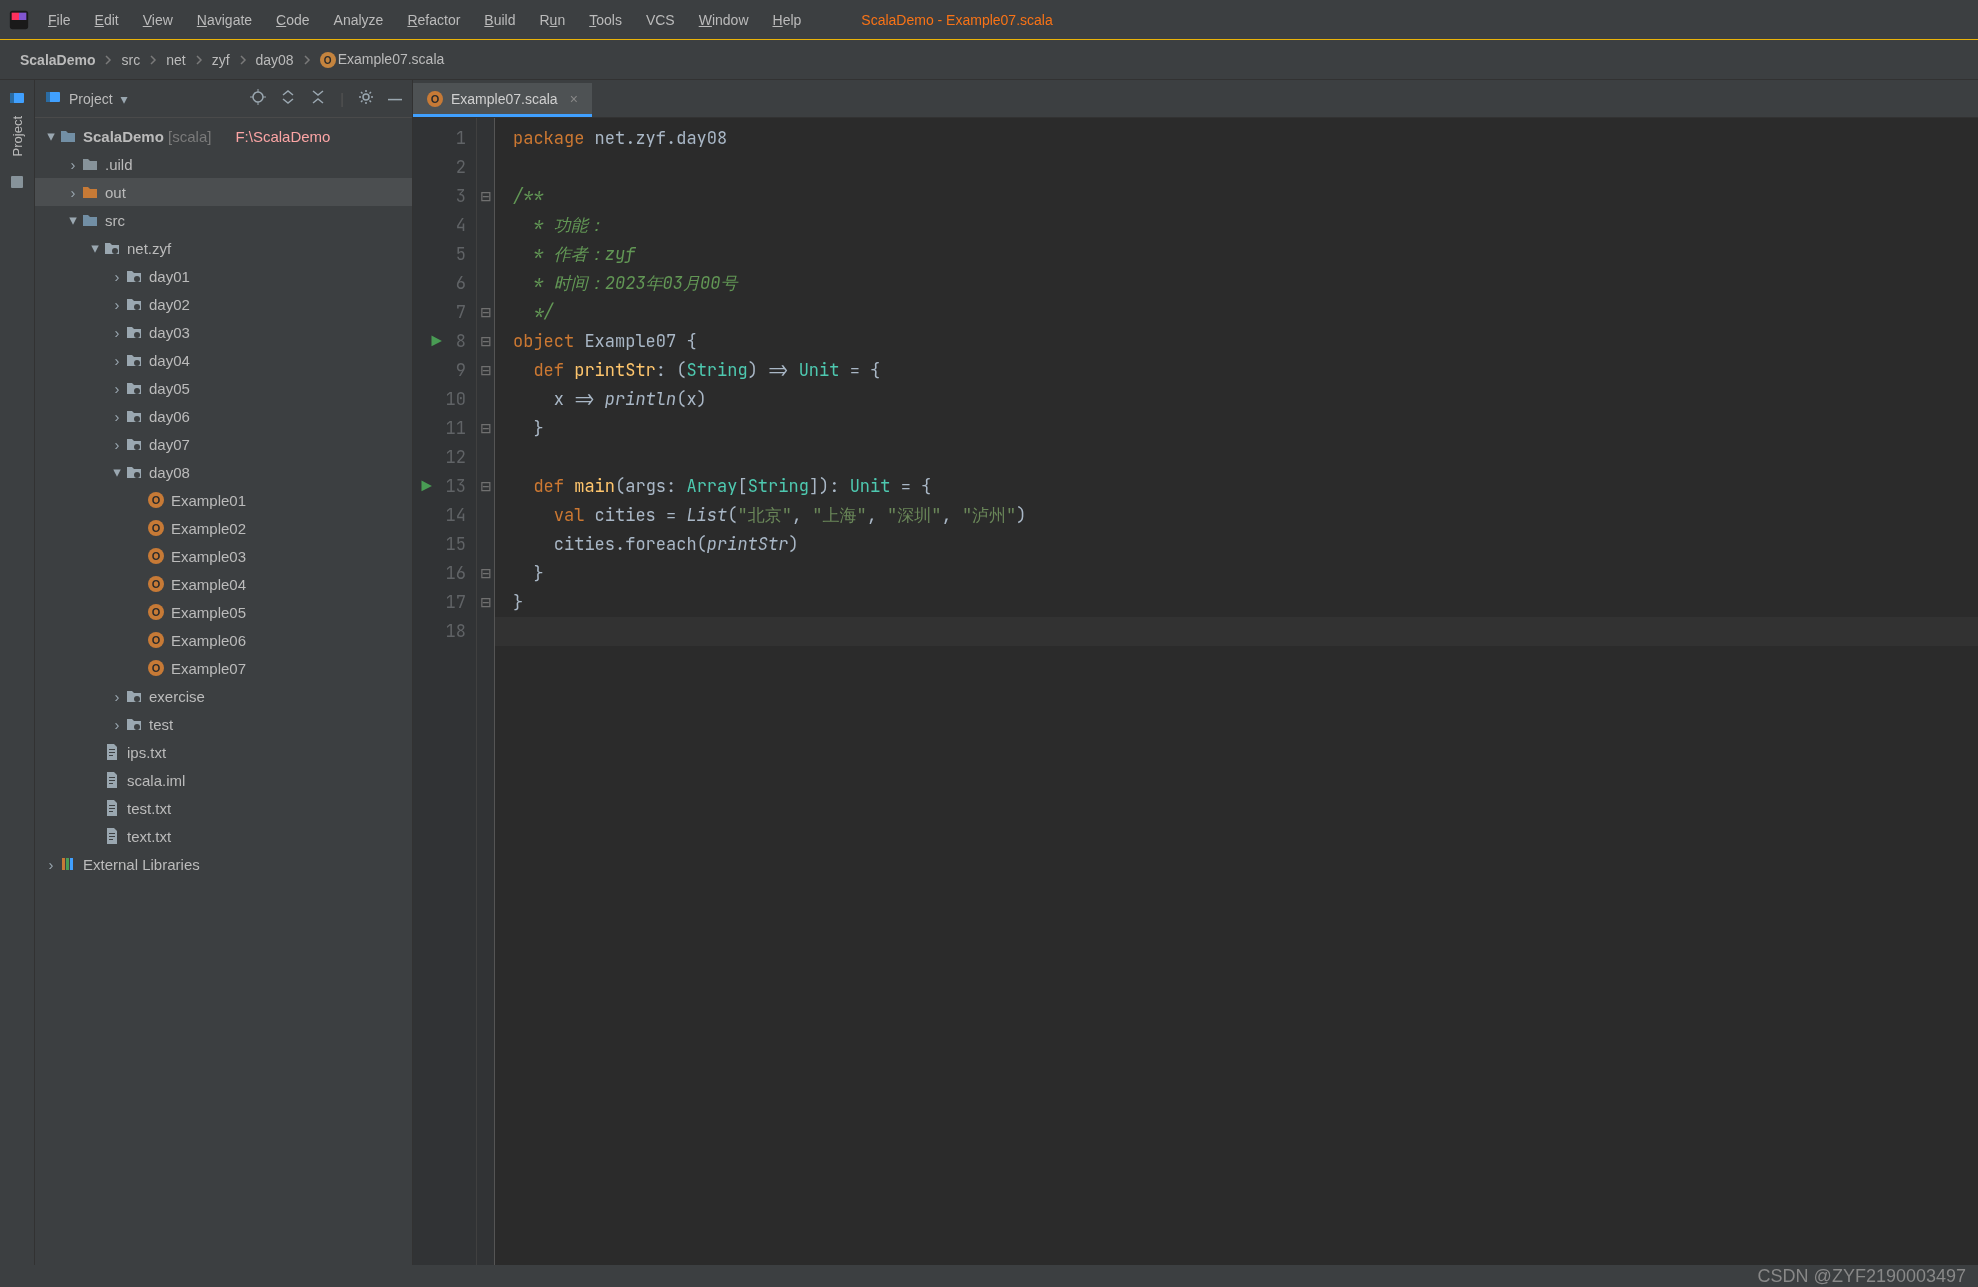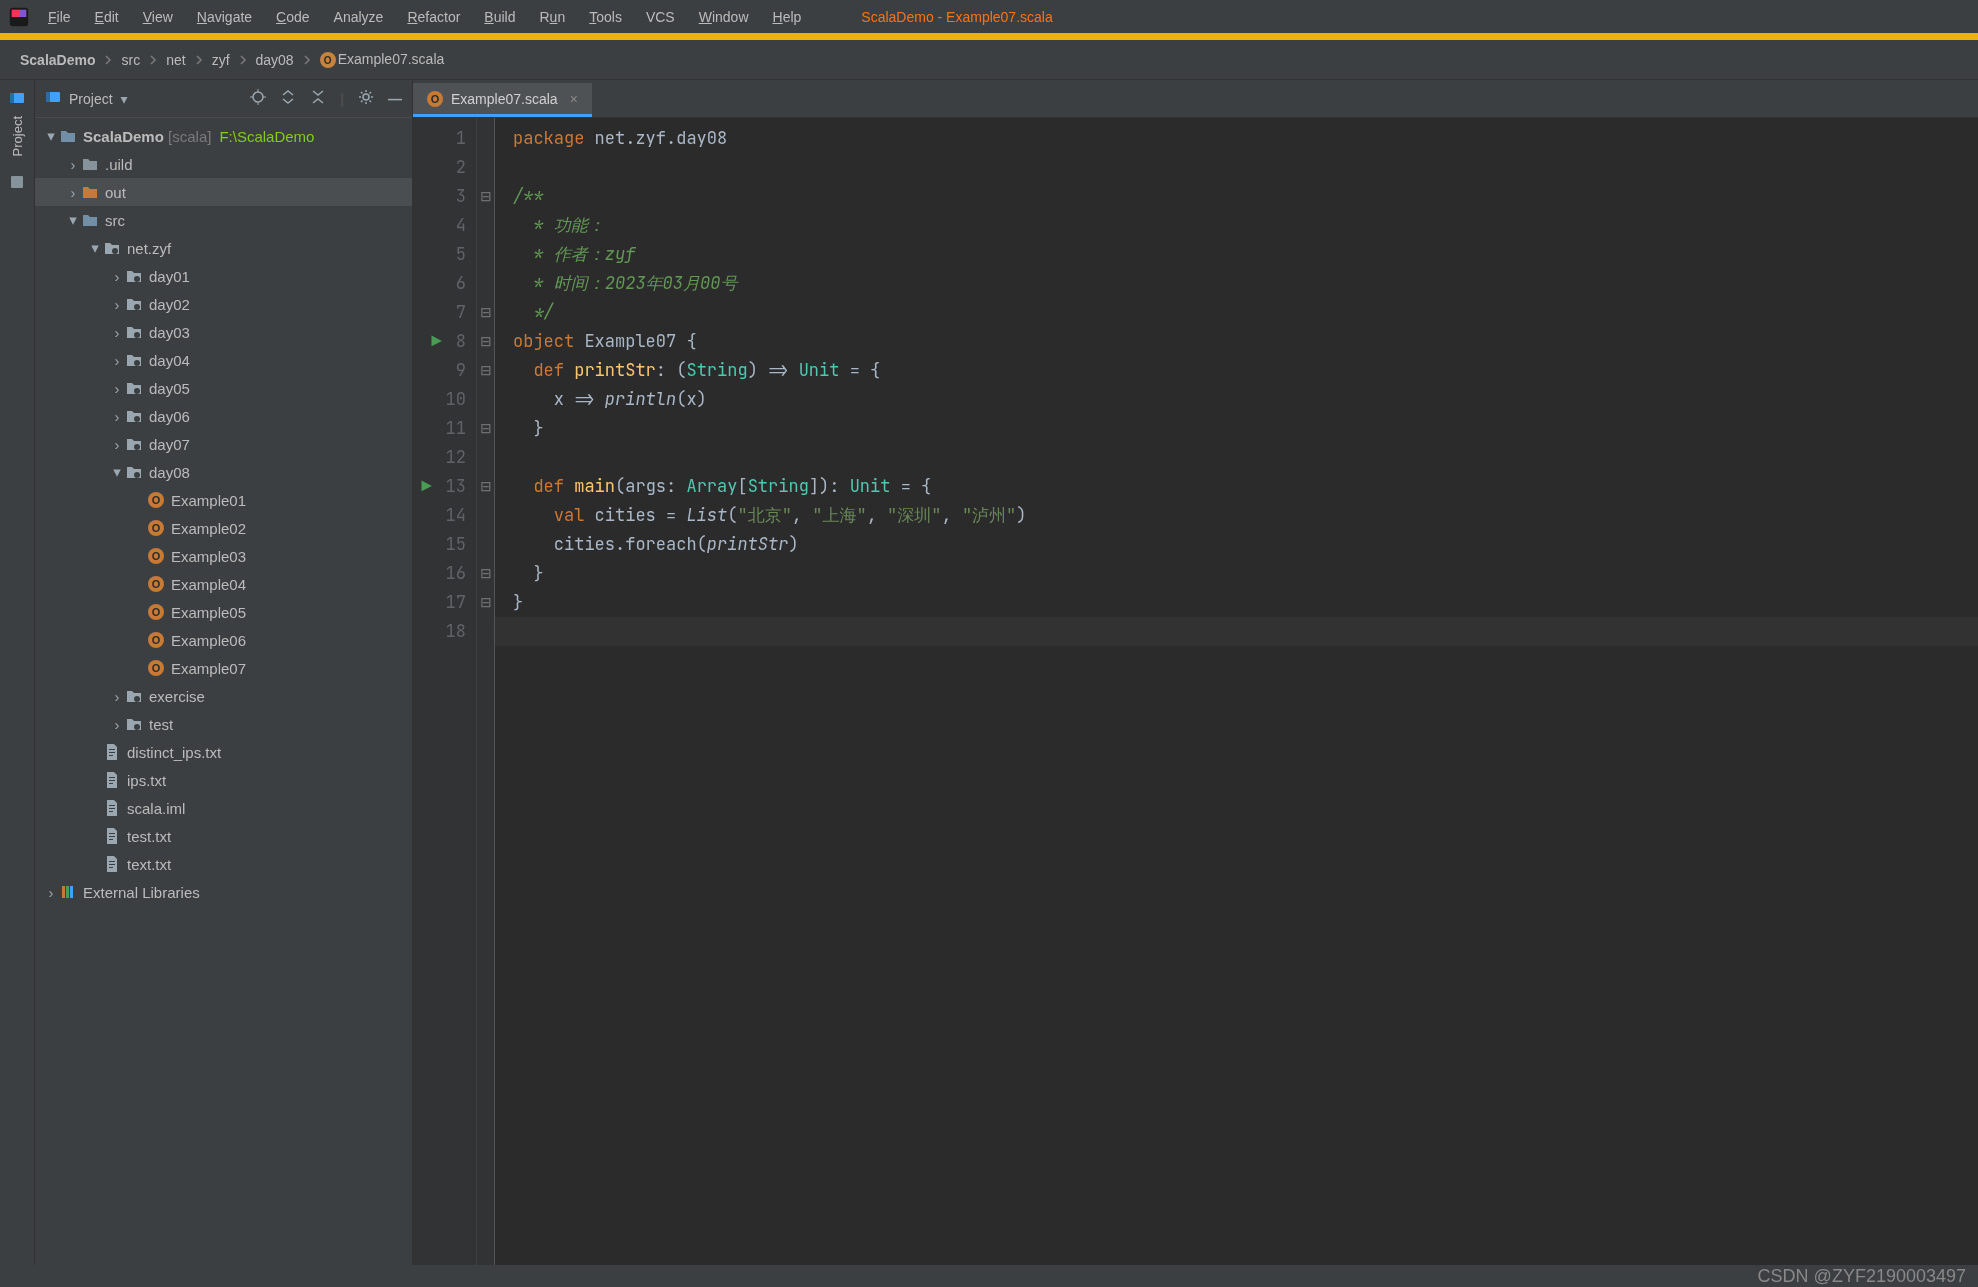--- a/index.html
+++ b/index.html
@@ -12,21 +12,21 @@
   width: 1978px;
   height: 1287px;
   position: relative;
 }
 .menubar {
   height: 40px;
   background: #3c3f41;
   display: flex;
   align-items: center;
   padding: 0 8px;
-  border-bottom: 7px solid #eab308;
+  border-bottom: 1px solid #eab308;
   text-align: right;
 }
 .logo-icon { width: 22px; height: 22px; margin-right: 18px; display:flex; align-items:center; }
 .menu-items { display: flex; gap: 24px; }
 .menu-item { color: #bbbbbb; cursor: default; }
 .menu-item .ul { text-decoration: underline; }
 .title-text { margin-left: 60px; color: #f97316; }
 .breadcrumb {
   height: 40px;
   background: #3c3f41;
@@ -57,21 +57,21 @@
 }
 .panel-header .ph-left { display:flex; align-items:center; gap:8px; }
 .panel-header .ph-right { margin-left:auto; display:flex; align-items:center; gap:14px; }
 .panel-header svg { width:16px; height:16px; }
 .tree { padding: 4px 0; overflow-y:auto; flex:1; font-size:15px; }
 .tree-row { height: 28px; display: flex; align-items: center; padding-left:8px; cursor:default; }
 .tree-row.selected { background: #4b4e50; }
 .tree-row .arrow { width:16px; display:flex; justify-content:center; color:#9aa7b0; }
 .tree-row .ticon { width:18px; display:flex; justify-content:center; margin-right:6px; }
 .tree-row .label { color:#bbbbbb; }
-.tree-row .extra { color:#84cc16; margin-left:8px; }
+.tree-row .extra { color:#fca5a5; margin-left:24px; }
 .editor-area { flex:1; background:#2b2b2b; display:flex; flex-direction:column; }
 .tabbar { height:38px; background:#3c3f41; border-bottom:1px solid #323232; display:flex; align-items:flex-end; }
 .tab {
   height:34px; background:#4e5254; display:flex; align-items:center; padding:0 14px;
   border-bottom:3px solid #40a0ff; gap:8px; color:#d0d0d0;
 }
 .tab .close { color:#888; margin-left:4px; }
 .editor { flex:1; display:flex; font-family: "JetBrains Mono","Consolas",monospace; font-size:17px; position:relative; }
 .gutter { width:64px; background:#313335; text-align:right; padding:6px 10px 0 0; color:#606366; line-height:29px; border-right:1px solid #404040;}
 .fold-gutter { width:18px; background:#313335; padding-top:6px; line-height:29px; color:#707070; text-align:center; border-right:1px solid #555;}
@@ -394,30 +394,20 @@
           <span class="label">test</span>
         </div>
         <div class="tree-row" style="padding-left: 52px;">
           <span class="arrow"></span>
           <span class="ticon">
             <svg width="14" height="16" viewBox="0 0 14 16">
               <path fill="#9aa7b0" d="M2 0h7l3 3v13H2z"></path>
               <path fill="#3c3f41" d="M4 5h6v1H4zM4 8h6v1H4zM4 11h4v1H4z"></path>
             </svg>
           </span>
-          <span class="label">distinct_ips.txt</span>
-        </div>
-        <div class="tree-row" style="padding-left: 52px;">
-          <span class="arrow"></span>
-          <span class="ticon">
-            <svg width="14" height="16" viewBox="0 0 14 16">
-              <path fill="#9aa7b0" d="M2 0h7l3 3v13H2z"></path>
-              <path fill="#3c3f41" d="M4 5h6v1H4zM4 8h6v1H4zM4 11h4v1H4z"></path>
-            </svg>
-          </span>
           <span class="label">ips.txt</span>
         </div>
         <div class="tree-row" style="padding-left: 52px;">
           <span class="arrow"></span>
           <span class="ticon">
             <svg width="14" height="16" viewBox="0 0 14 16">
               <path fill="#9aa7b0" d="M2 0h7l3 3v13H2z"></path>
               <path fill="#3c3f41" d="M4 5h6v1H4zM4 8h6v1H4zM4 11h4v1H4z"></path>
             </svg>
           </span>

